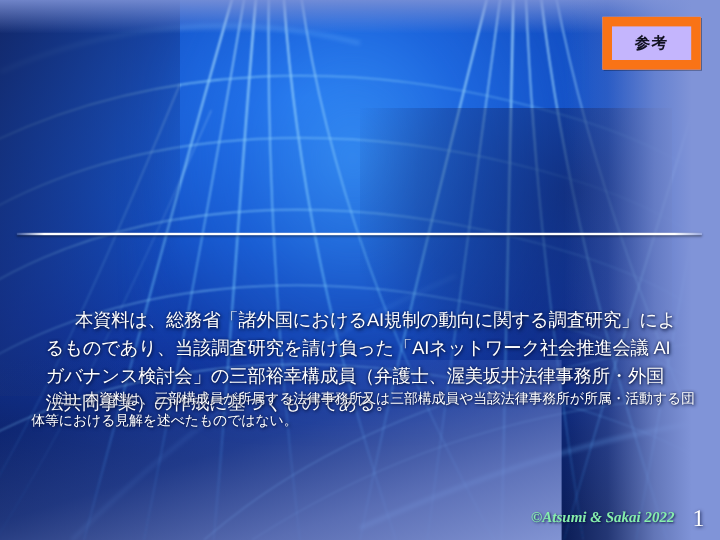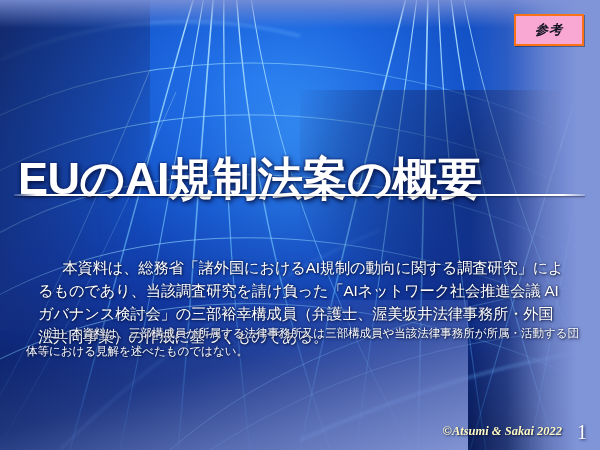--- a/index.html
+++ b/index.html
@@ -64,31 +64,30 @@
 
   
   .streaks { position: absolute; inset: 0; }
   .streaks svg { position: absolute; inset: 0; width: 600px; height: 450px; }
 
   
   .ref-badge {
     position: absolute;
     top: 14px; right: 16px;
     width: 66px; height: 28px;
-    background: #f9a8d4;
-    border: 2px solid #f97316;
+    background: #c4b5fd;
+    border: 8px solid #f97316;
     box-shadow: 1px 1px 0 rgba(0,0,0,0.35);
     display: flex;
     align-items: center;
     justify-content: center;
     font-size: 13px;
     font-weight: bold;
     color: #111122;
     letter-spacing: 1px;
-    font-style: italic;
   }
 
   
   .title {
     position: absolute;
     left: 18px;
     top: 126px;
     font-size: 45px;
     font-weight: bold;
     color: #ffffff;
@@ -145,21 +144,21 @@
 
   
   .copyright {
     position: absolute;
     right: 38px;
     bottom: 11px;
     font-family: "Liberation Serif", "DejaVu Serif", serif;
     font-style: italic;
     font-weight: bold;
     font-size: 12.5px;
-    color: #fef9c3;
+    color: #86efac;
     text-shadow: 1px 1px 2px rgba(5,15,55,0.85);
     white-space: nowrap;
   }
   .page-number {
     position: absolute;
     right: 13px;
     bottom: 6px;
     font-family: "Liberation Serif", "DejaVu Serif", serif;
     font-size: 20px;
     color: #ffffff;
@@ -238,21 +237,20 @@
   <div class="bg-darkveil-left"></div>
   <div class="bg-darkveil-topright"></div>
   <div class="bg-periwinkle-top"></div>
   <div class="bg-periwinkle-right"></div>
   <div class="bg-periwinkle-bottom"></div>
 
   <div class="ref-badge">
     <span>参考</span>
   </div>
 
-  <h1 class="title">EUのAI規制法案の概要</h1>
   <div class="title-rule"></div>
 
   <div class="body-block">
     <p class="body-para">本資料は、総務省「諸外国におけるAI規制の動向に関する調査研究」によるものであり、当該調査研究を請け負った「AIネットワーク社会推進会議 AIガバナンス検討会」の三部裕幸構成員（弁護士、渥美坂井法律事務所・外国法共同事業）の作成に基づくものである。</p>
   </div>
 
   <div class="note-block">
     <p class="note-para">（注）本資料は、三部構成員が所属する法律事務所又は三部構成員や当該法律事務所が所属・活動する団体等における見解を述べたものではない。</p>
   </div>
 

